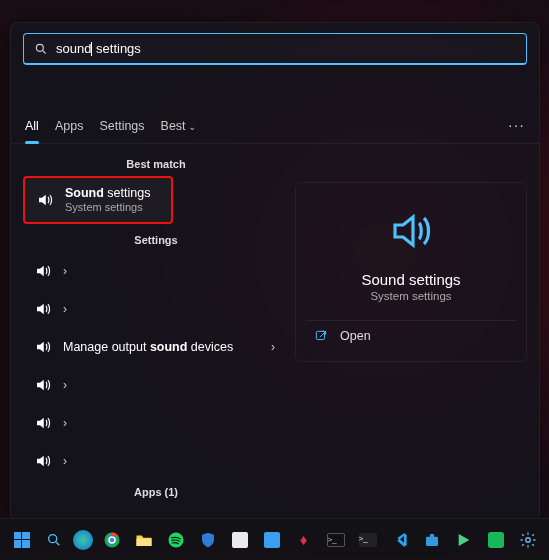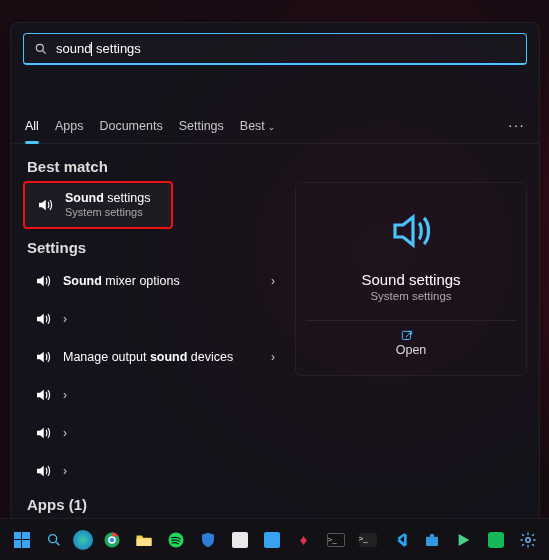--- a/index.html
+++ b/index.html
@@ -57,21 +57,21 @@
   .tab.active { color:#fff; position:relative; }
   .tab.active::after {
     content:""; position:absolute; left:0; right:0; bottom:-1px;
     height:3px; background:#4cc2ff; border-radius:2px;
   }
   .tab .chev { margin-left:3px; font-size:9px; }
   .ell { position:absolute; right:14px; top:8px; color:#ddd; font-size:14px; letter-spacing:1px; cursor:pointer; }
   .body { display:flex; }
   .left { width: 278px; padding: 10px 4px 0 12px; }
   .right { flex:1; padding: 10px 12px 0 6px; }
-  .group-label { font-size: 15px; color:#ddd; font-weight:600; margin: 4px 0 6px 4px; }
+  .group-label { font-size: 11px; color:#ddd; font-weight:600; margin: 4px 0 6px 4px; text-align: center; }
   .item {
     display:flex; align-items:center;
     height: 38px;
     border-radius: 4px;
     padding: 0 8px 0 8px;
     cursor:pointer;
     position:relative;
     font-size: 12.5px;
   }
   .item.best {
@@ -94,21 +94,20 @@
     margin-top: 28px;
   }
   .preview .big-icon svg { width:48px; height:48px; }
   .preview .title { font-size:15px; margin-top:12px; }
   .preview .sub { font-size:11.5px; color:#aaa; margin-top:2px; margin-bottom:18px; }
   .action-row {
     display:flex; align-items:center;
     font-size:12.5px; color:#ddd;
     padding:8px 4px; cursor:pointer;
     border-top:1px solid rgba(255,255,255,0.08);
-    flex-direction:column;
   }
   .action-row svg { width:14px; height:14px; stroke:#4cc2ff; margin-right:12px; margin-left:4px; fill:none; stroke-width:1.6; }
   .taskbar {
     position:absolute; left:0; right:0; bottom:0; height:42px;
     background: rgba(18,18,22,0.92);
     display:flex; align-items:center; justify-content:center;
     gap:6px;
     border-top:1px solid rgba(255,255,255,0.05);
   }
   .tb-icon {
@@ -137,21 +136,20 @@
         <line x1="15" y1="15" x2="20" y2="20"></line>
       </svg>
     <span class="search-text">
       <span>sound</span><span class="caret"></span><span> settings</span>
     </span>
   </div>
 
   <div class="tabs">
     <div class="tab active">All</div>
     <div class="tab">Apps</div>
-    <div class="tab">Documents</div>
     <div class="tab">Settings</div>
     <div class="tab"><span>Best</span><span class="chev">⌄</span></div>
     <div class="ell">···</div>
   </div>
 
   <div class="body">
     <div class="left">
 
       <div class="group-label">Best match</div>
       <div class="item best">
@@ -170,23 +168,20 @@
 
       <div class="group-label" style="margin-top:10px;">Settings</div>
       <div id="settings-list">
           <div class="item">
             <span class="icon">
               <svg class="speaker-svg" viewBox="0 0 24 24" fill="none" stroke="#fff" stroke-width="1.6">
                 <path d="M4 9v6h4l5 4V5L8 9H4z" fill="#fff" stroke="none"></path>
                 <path d="M16 8c1.5 1.5 1.5 6.5 0 8"></path>
                 <path d="M18.5 5.5c3 3 3 10 0 13"></path>
               </svg>
-            </span>
-            <span class="txt">
-              <div class="t1"><b>Sound</b> mixer options</div>
             </span>
             <span class="arrow">›</span>
           </div>
           <div class="item">
             <span class="icon">
               <svg class="speaker-svg" viewBox="0 0 24 24" fill="none" stroke="#fff" stroke-width="1.6">
                 <path d="M4 9v6h4l5 4V5L8 9H4z" fill="#fff" stroke="none"></path>
                 <path d="M16 8c1.5 1.5 1.5 6.5 0 8"></path>
                 <path d="M18.5 5.5c3 3 3 10 0 13"></path>
               </svg>

